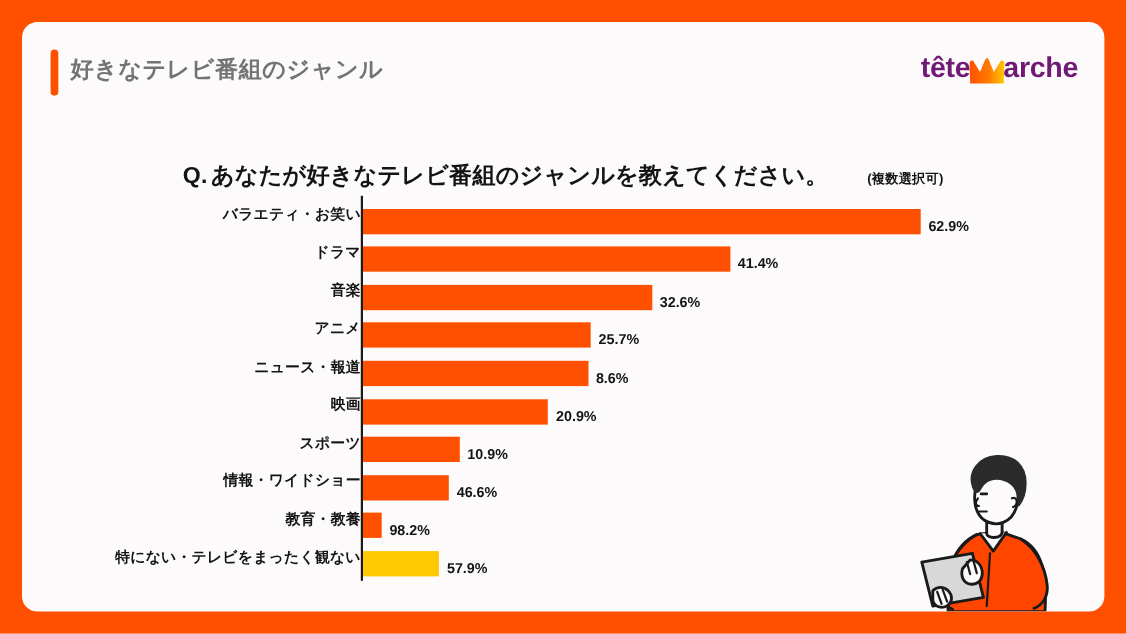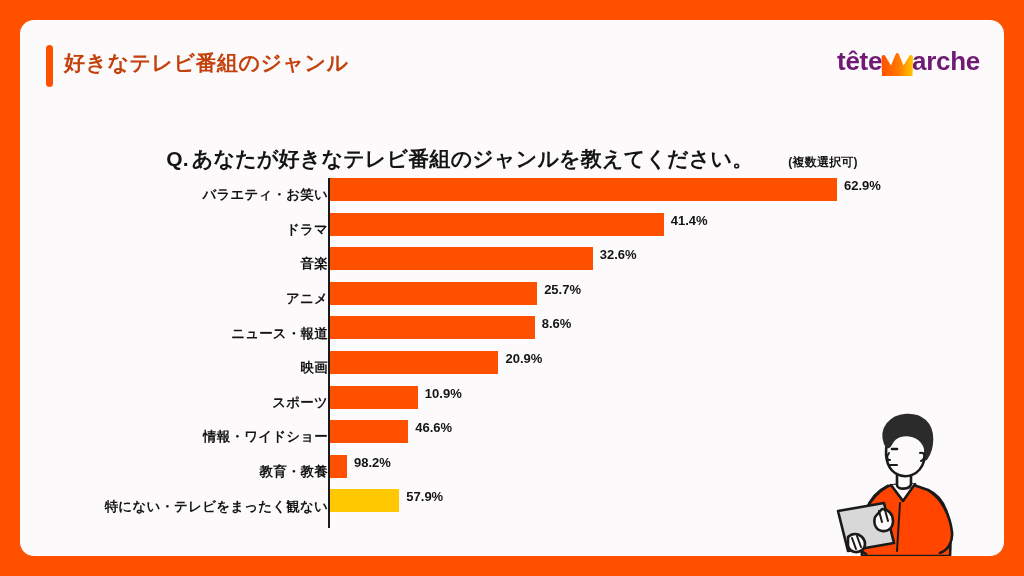--- a/index.html
+++ b/index.html
@@ -22,21 +22,21 @@
   .header{
     position:absolute;left:0;top:0;width:100%;height:110px;
   }
   .title-accent{
     position:absolute;left:26px;top:25px;
     width:7px;height:42px;border-radius:4px;
     background:#FF5000;
   }
   .title{
     position:absolute;left:44px;top:29px;
-    font-size:21px;font-weight:bold;color:#c2410c;
+    font-size:21px;font-weight:bold;color:#737373;
     letter-spacing:.5px;white-space:nowrap;
   }
   .logo{
     position:absolute;right:24px;top:26px;
     display:flex;align-items:center;
     font-size:26px;font-weight:bold;color:#701a75;
     letter-spacing:-.3px;
   }
   .logo .logo-mark{
     display:inline-block;width:34px;height:26px;margin:0 -2px 0 -2px;
@@ -75,21 +75,21 @@
   .row .cat-label{
     position:absolute;
     right:676px;           
     width:320px;
     text-align:right;
     font-size:13.5px;font-weight:bold;color:#141414;
     letter-spacing:.2px;white-space:nowrap;
   }
   .row .bar-wrap{
     position:absolute;left:310px;top:0;
-    height:100%;display:flex;align-items:flex-start;
+    height:100%;display:flex;align-items:flex-end;
   }
   .bar{
     height:23px;
     background:#FF5000;
     min-width:17px;
   }
   .bar.accent{background:#FFC800;}
   .val{
     margin-left:7px;
     font-size:13px;font-weight:bold;color:#141414;

